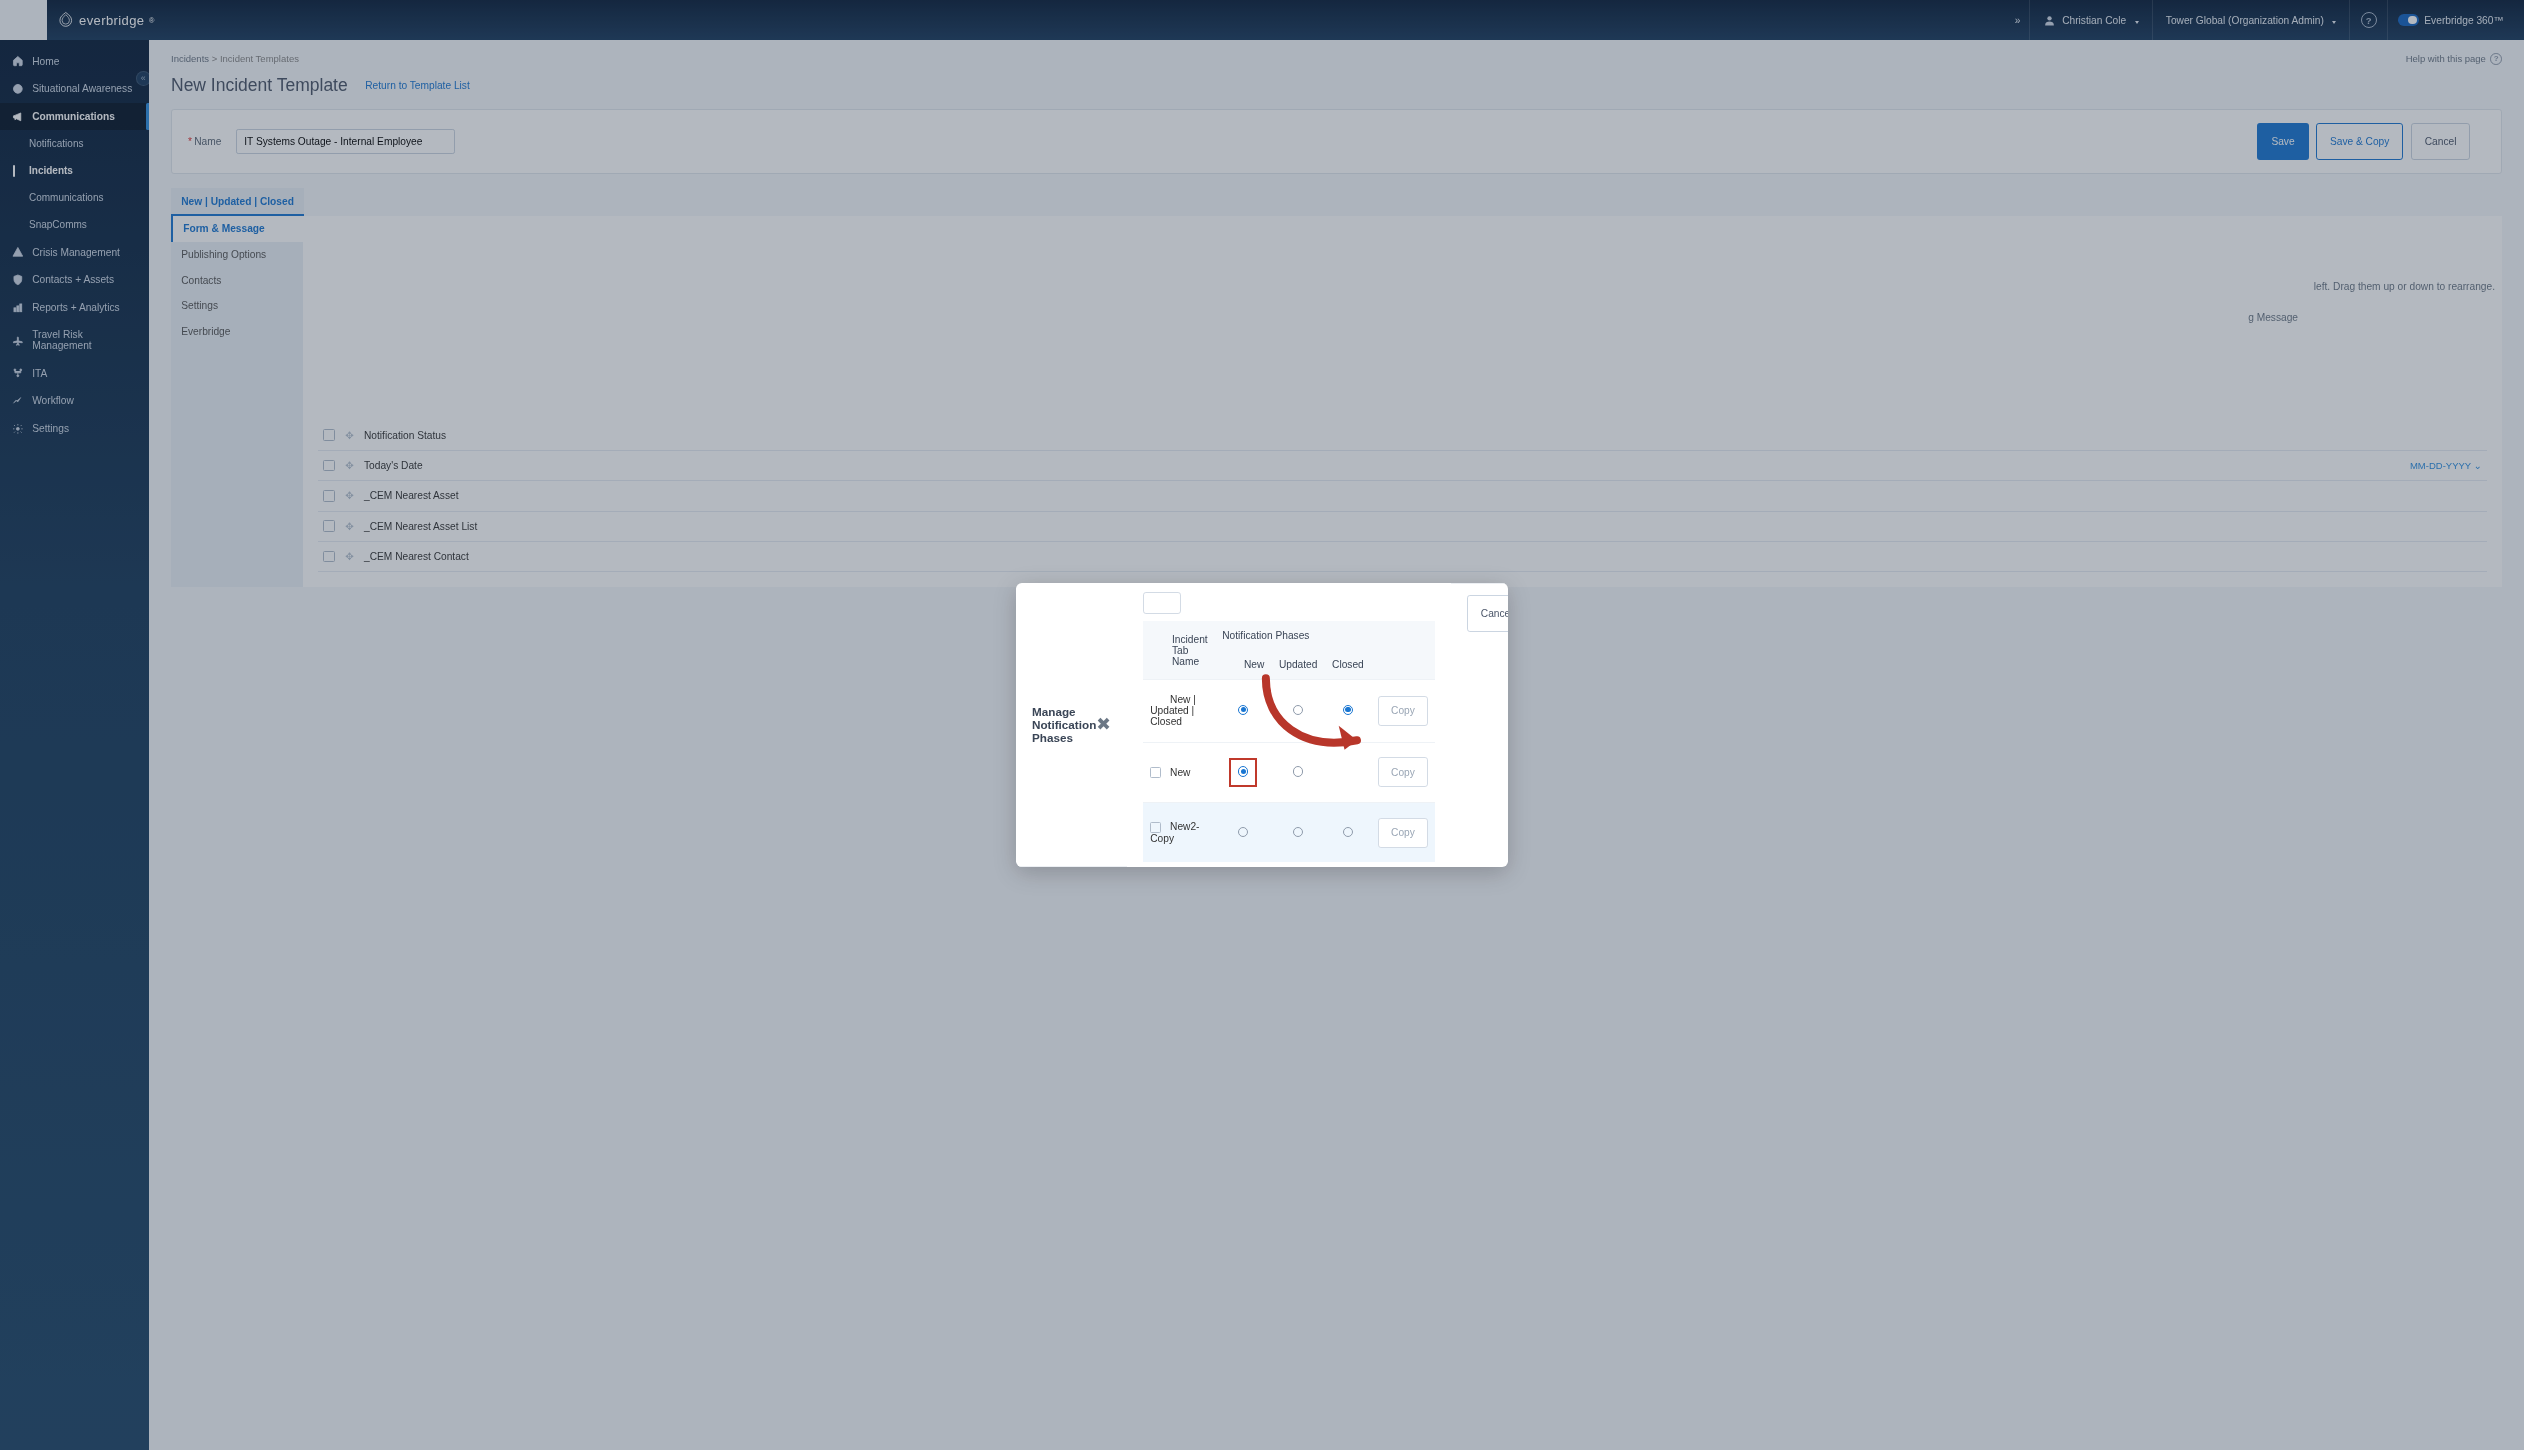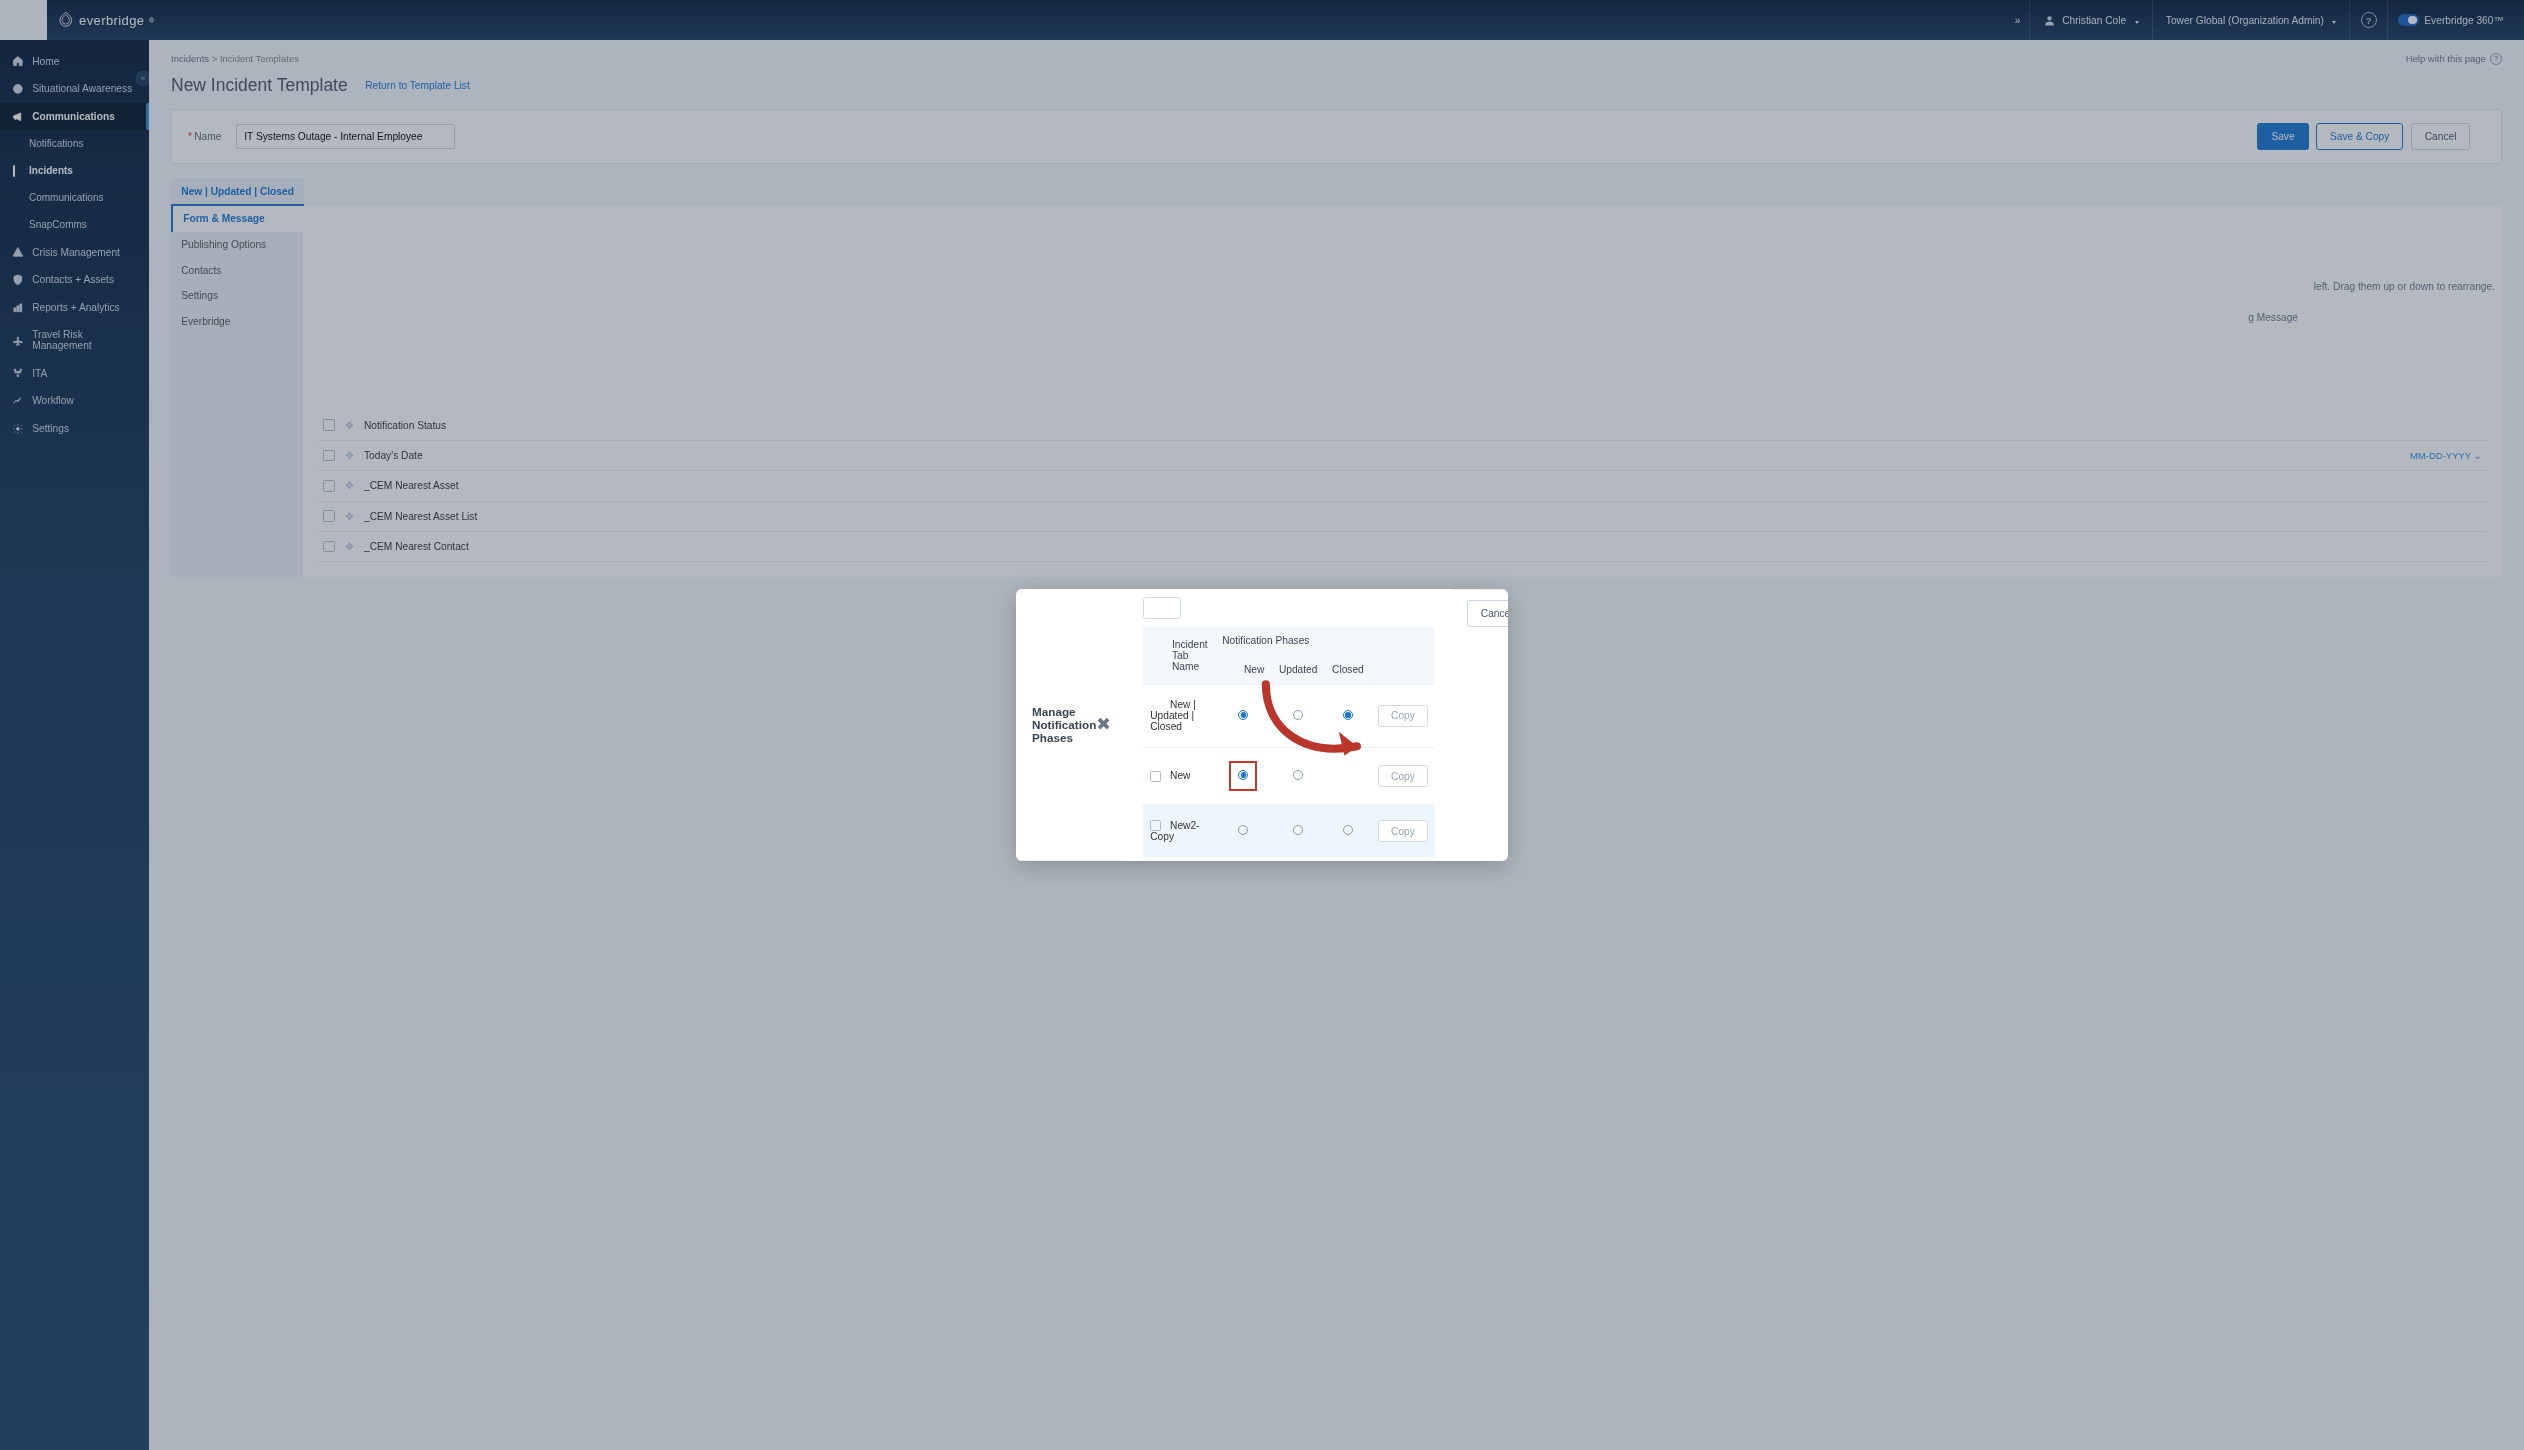--- a/index.html
+++ b/index.html
@@ -47,21 +47,21 @@
 .return-link { color: #1976d2; font-size: 10.2px; text-decoration: none; font-weight: 500; }
 
 .panel { background: #fff; border: 0.7px solid #e1e7ed; border-radius: 2.9px; padding: 13px 16px; margin-bottom: 14.6px; display: grid; grid-template-columns: auto 219px 1fr auto; gap: 10.2px 14.6px; align-items: center; }
 .field-label { font-size: 10.2px; color: #5a6675; text-align: right; }
 .req { color: #d33; margin-right: 2.2px; }
 .text-input, .select { width: 100%; height: 25px; border: 0.7px solid #cbd5e1; border-radius: 2.2px; padding: 0 7.3px; font-size: 10.2px; background: #fff; }
 .select { appearance: none; background-image: linear-gradient(45deg, transparent 50%, #888 50%), linear-gradient(135deg, #888 50%, transparent 50%); background-position: calc(100% - 11.7px) 10.2px, calc(100% - 8px) 10.2px; background-size: 3.7px 3.7px; background-repeat: no-repeat; }
 .radio-group { display: flex; gap: 14.6px; align-items: center; }
 .radio-group label { display: flex; align-items: center; gap: 4.4px; font-size: 10.2px; color: #4a5568; }
 .btn-row { display: flex; gap: 7.3px; justify-content: flex-end; }
-.btn { height: 27px; padding: 0 13px; border-radius: 2.9px; font-size: 10.2px; cursor: pointer; border: 0.7px solid transparent; }
+.btn { height: 37px; padding: 0 13px; border-radius: 2.9px; font-size: 10.2px; cursor: pointer; border: 0.7px solid transparent; }
 .btn-primary { background: #1976d2; color: #fff; }
 .btn-secondary { background: #fff; border: 0.7px solid #1976d2; color: #1976d2; }
 .btn-cancel { background: #fff; border: 0.7px solid #cbd5e1; color: #4a5568; }
 .row2 { grid-column: 1 / -1; display: grid; grid-template-columns: auto 139px auto 124px auto 124px; gap: 10.2px 10.2px; align-items: center; }
 
 
 .tabs { display: flex; gap: 0; margin-bottom: 0; }
 .tab { padding: 7.3px 10.2px; font-size: 10.2px; color: #1976d2; font-weight: 600; border-bottom: 2.2px solid #1976d2; background: #eaf0f6; }
 .subnav { background: #eaf0f6; display: flex; }
 .subnav-list { list-style: none; width: 132px; }
@@ -86,21 +86,21 @@
 .modal-title { font-size: 11.7px; font-weight: 600; color: #3a4556; }
 .modal-close { font-size: 17.5px; color: #6b7785; cursor: pointer; background: none; border: none; line-height: 1; }
 .modal-body { padding: 8.8px 16px 4.4px 16px; position: relative; }
 .phase-table { width: 100%; border-collapse: collapse; }
 .phase-table th { font-size: 10.2px; font-weight: 500; color: #3a4556; padding: 8.8px 7.3px; text-align: left; background: #f5f8fb; }
 .phase-table th:first-child { text-align: left; padding-left: 29px; }
 .phase-table td { padding: 14.6px 7.3px; text-align: center; border-top: 0.7px solid #eef2f6; }
 .phase-table td:first-child { text-align: left; }
 .phase-table tbody tr:last-child td { background: #eef6fd; }
 .group-header { text-align: center; font-size: 10.2px; font-weight: 500; padding: 5.8px; color: #3a4556; }
-.copy-btn { height: 22px; padding: 0 11.7px; border: 0.7px solid #d3dbe5; background: #fff; color: #9aa6b5; border-radius: 2.9px; font-size: 10.2px; }
+.copy-btn { height: 30px; padding: 0 11.7px; border: 0.7px solid #d3dbe5; background: #fff; color: #9aa6b5; border-radius: 2.9px; font-size: 10.2px; }
 .chk-sm { width: 11px; height: 11px; border: 1.1px solid #b0bccb; border-radius: 1.5px; display: inline-block; vertical-align: middle; margin-right: 8.8px; }
 .radio { width: 10.2px; height: 10.2px; border: 1.1px solid #8f9bab; border-radius: 50%; display: inline-block; position: relative; }
 .radio.checked { border-color: #1976d2; }
 .radio.checked::after { content: ""; position: absolute; inset: 1.5px; border-radius: 50%; background: #1976d2; }
 .highlight-box { position: relative; display: inline-block; padding: 7.3px; }
 .highlight-box::before { content: ""; position: absolute; inset: -1.5px; border: 2.2px solid #c0392b; }
 .modal-footer { padding: 10.2px 16px; display: flex; justify-content: flex-end; gap: 7.3px; border-top: 0.7px solid #eceff3; }
 
 
 .arrow-svg { position: absolute; left: 124px; top: 88px; width: 139px; height: 102px; pointer-events: none; z-index: 5; }

